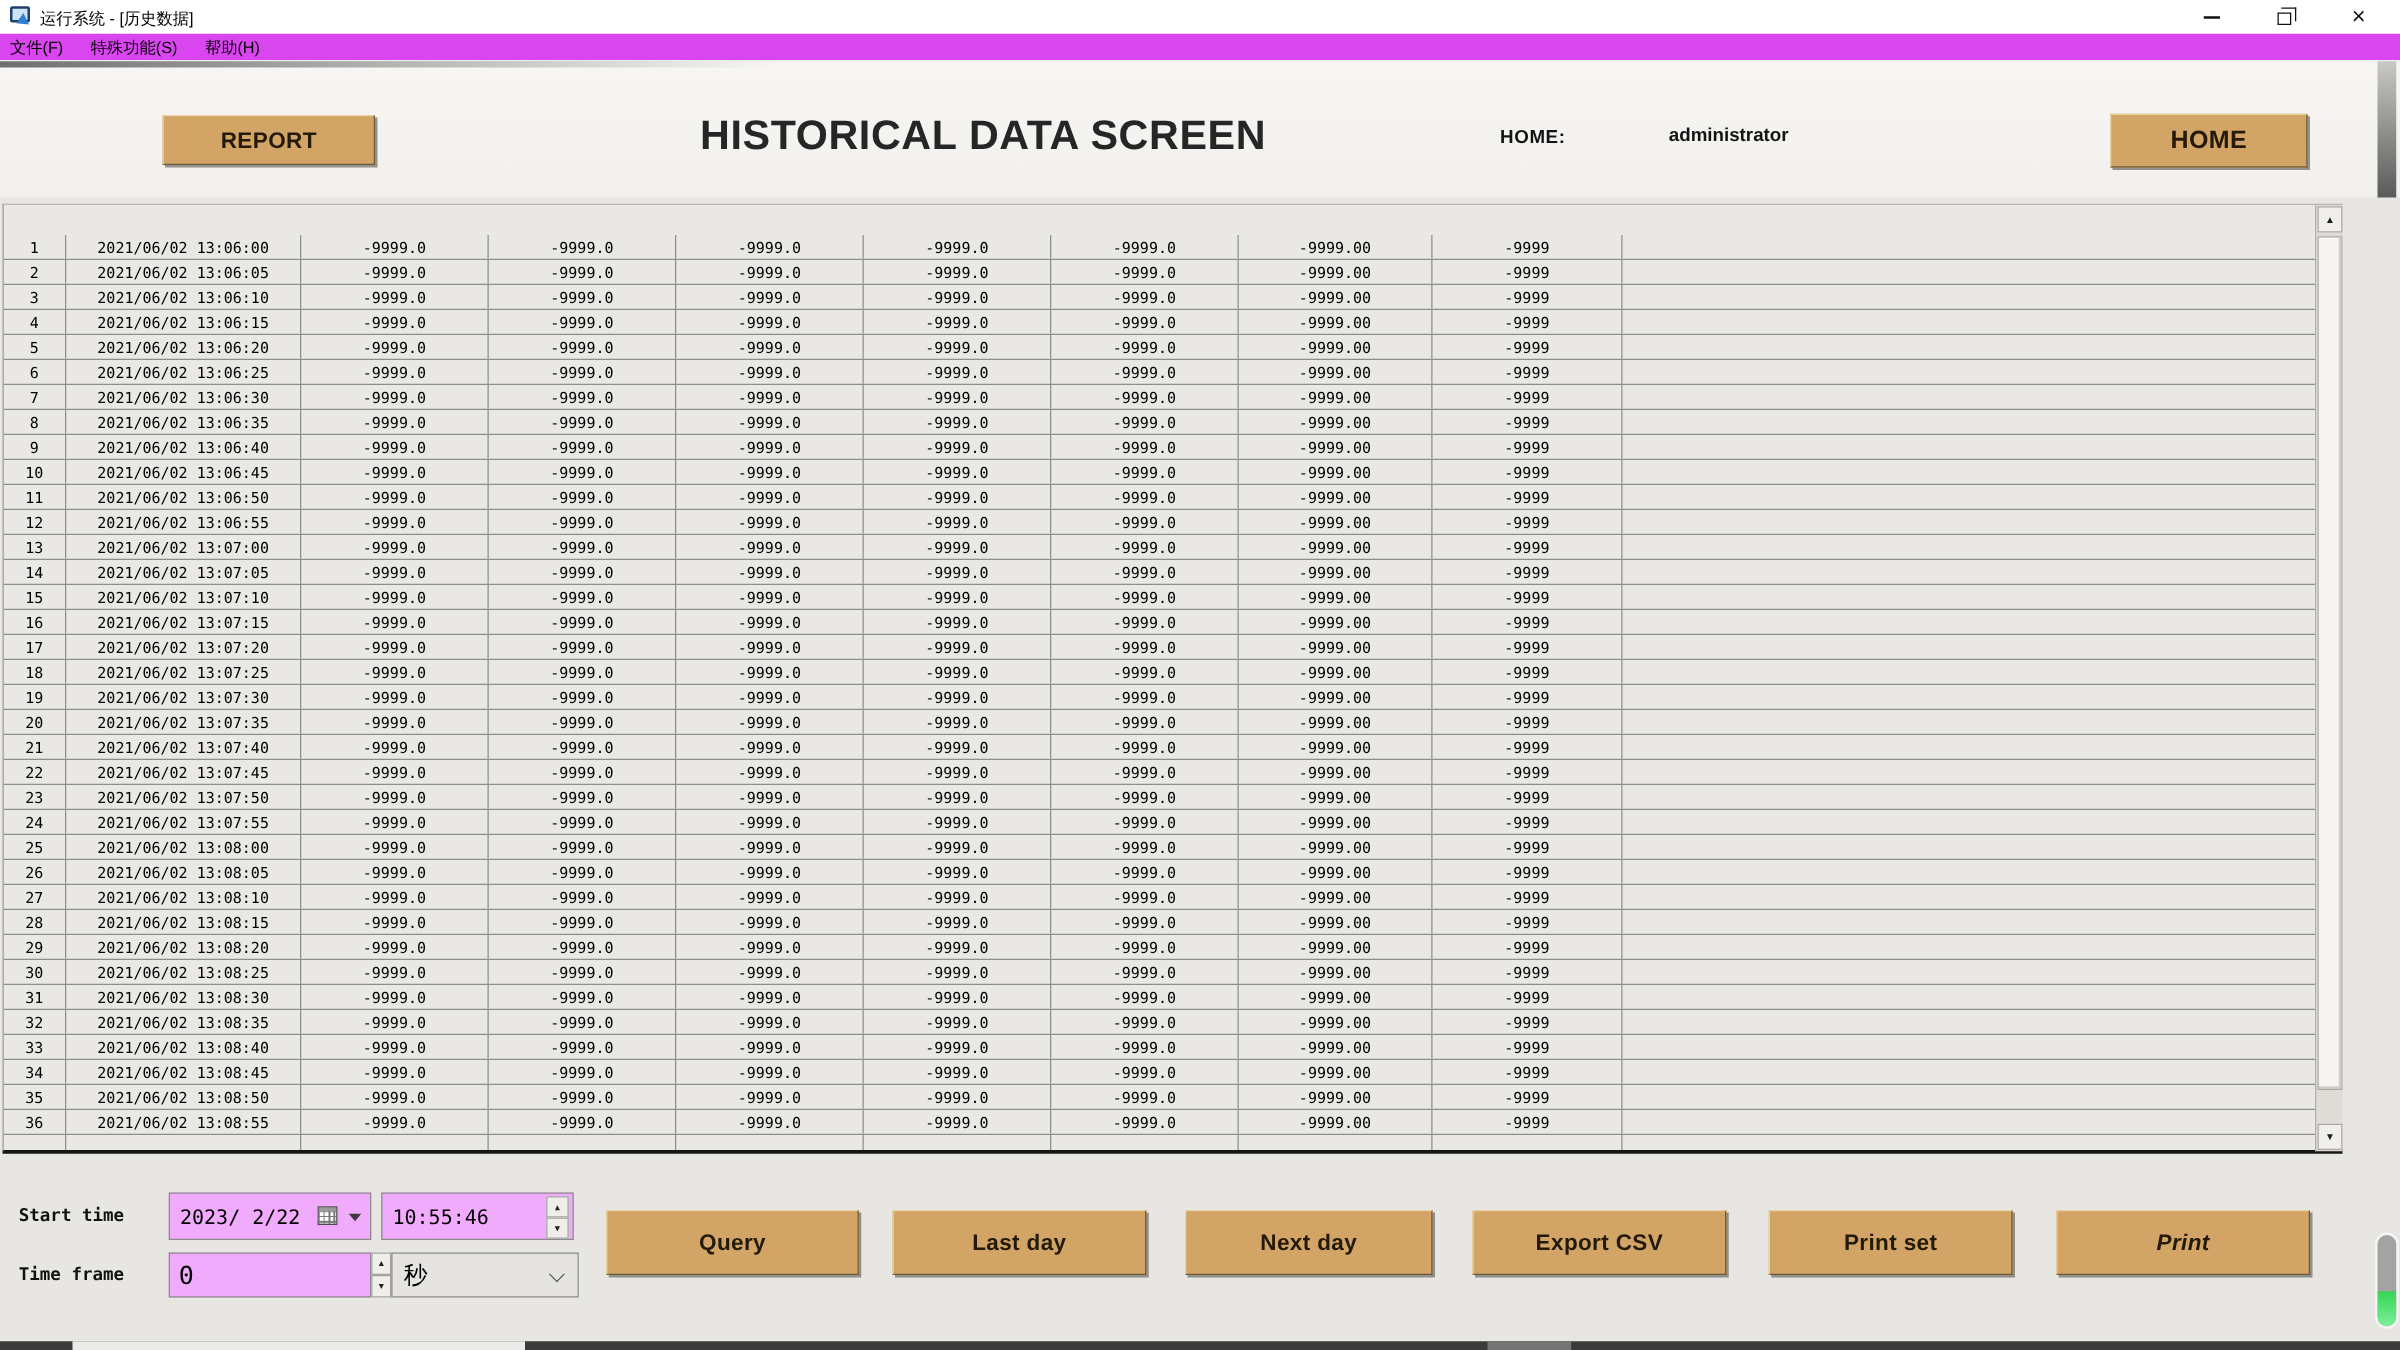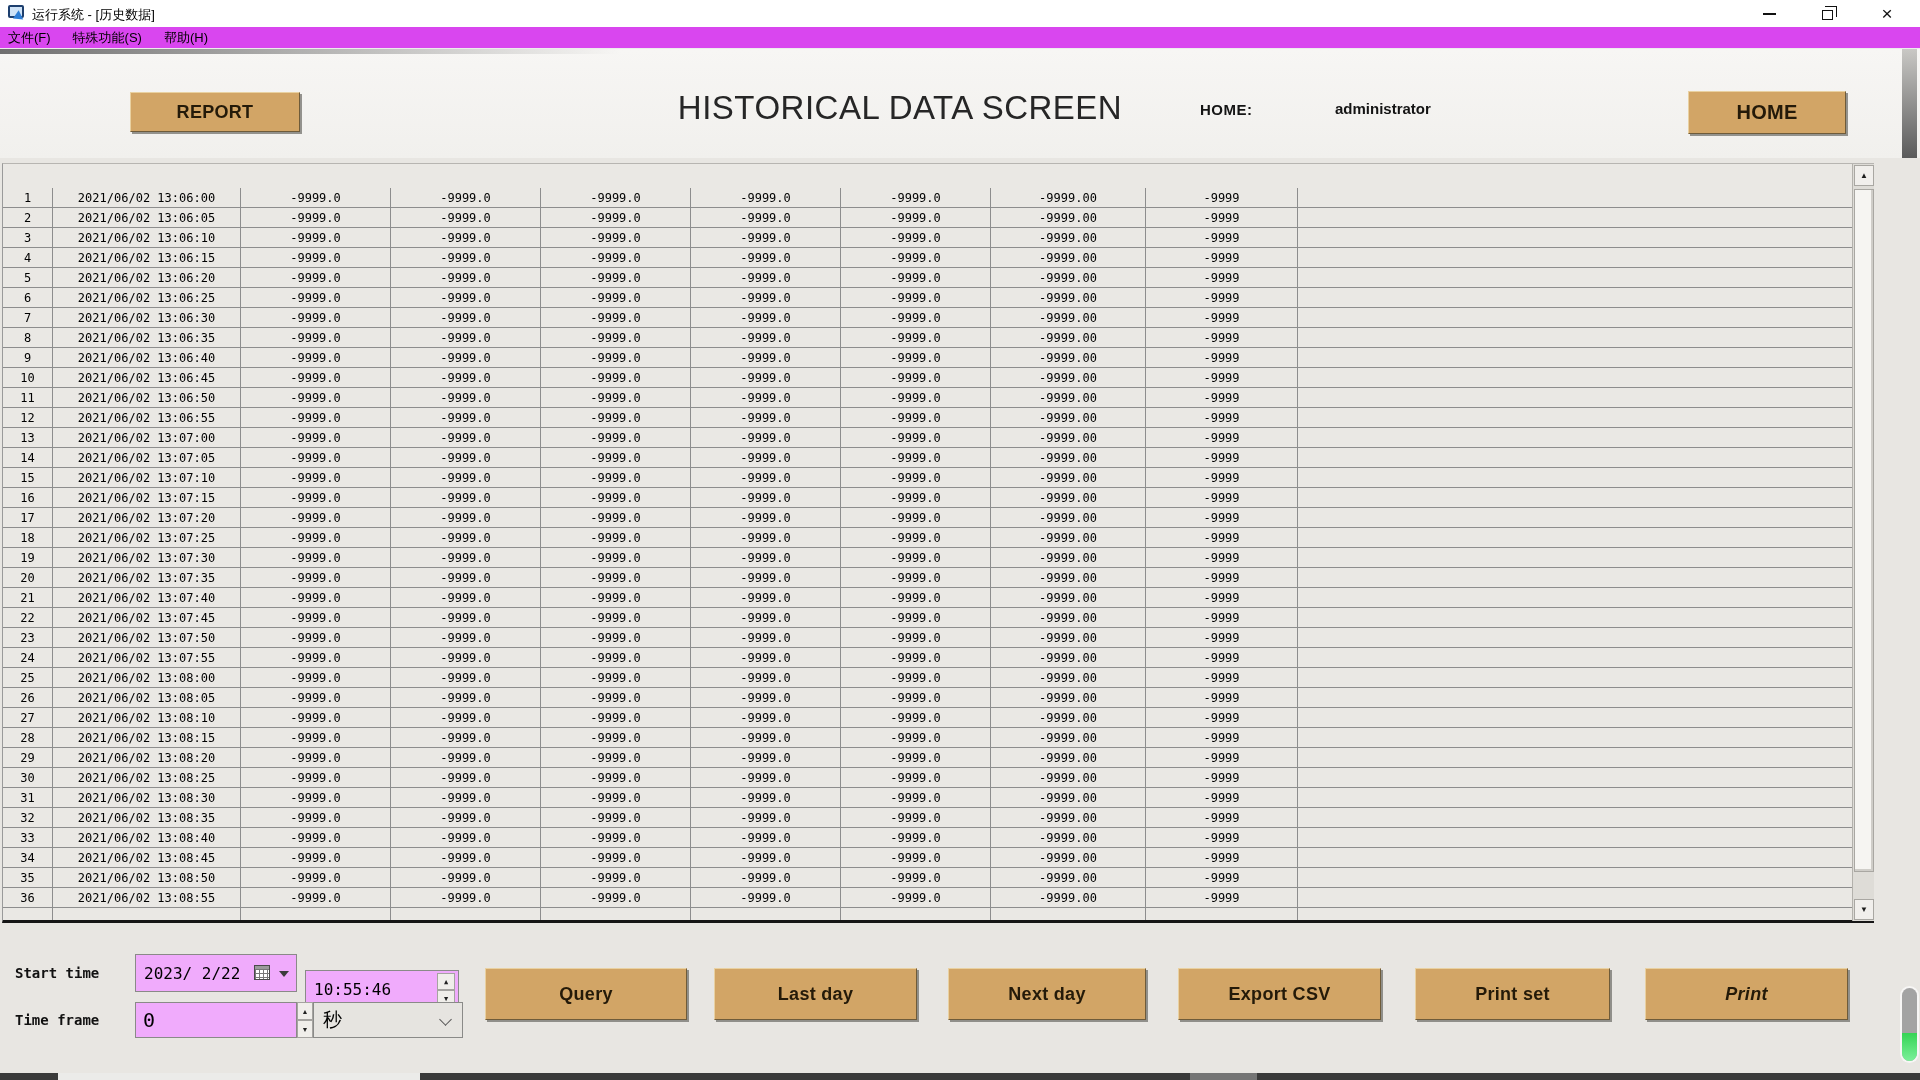--- a/index.html
+++ b/index.html
@@ -26,21 +26,21 @@
   .menubar { position:absolute; top:27px; left:0; width:1920px; height:22px; background:#d946ef; display:flex; align-items:center; padding-left:8px; border-bottom:1px solid #ececec; }
   .menu-item { font-size:13px; color:#000; padding:0 12px 0 0; margin-right:10px; }
 
   
   .band { position:absolute; top:49px; left:0; width:1920px; height:109px; background:linear-gradient(#f7f6f4,#f1f0ed);padding-left:25px; }
   .band-top-shade { position:absolute; top:0; left:0; width:620px; height:5px; background:linear-gradient(to right,#6f6f6f,rgba(243,242,239,0)); }
   .band-right-shade { position:absolute; top:0; right:3px; width:15px; height:109px; background:linear-gradient(to bottom,#c9c8c5,#5a5a5a); }
   .gold-btn { position:absolute; background:#d2a566; border:1px solid #6e5b3a; border-top-color:#e9d1a1; border-left-color:#e9d1a1; box-shadow:2px 2px 0 rgba(115,113,108,.75); color:#241a09; font-weight:bold; display:flex; align-items:center; justify-content:center; letter-spacing:.3px; cursor:default; }
   .report-btn { left:130px; top:43px; width:170px; height:40px; font-size:18px; }
   .home-btn   { left:1688px; top:42px; width:158px; height:43px; font-size:20px; }
-  .big-title { position:absolute; left:560px; top:40px; width:680px; text-align:center; font-size:33px; font-weight:400; color:#262626; letter-spacing:.5px; }
+  .big-title { position:absolute; left:560px; top:40px; width:680px; text-align:left; font-size:33px; font-weight:700; color:#262626; letter-spacing:.5px; }
   .user-label { position:absolute; left:1200px; top:52px; font-size:15px; font-weight:bold; color:#141414; letter-spacing:.5px; }
   .user-value { position:absolute; left:1335px; top:51px; font-size:15px; font-weight:bold; color:#141414; }
 
   
   .table-area { position:absolute; left:2px; top:163px; width:1872px; height:760px; background:#eae8e4; border-left:1px solid #9a9a9a; border-top:1px solid #b7b5b1; border-bottom:3px solid #161616; }
   .thead { position:absolute; top:0; left:0; right:22px; height:24px; background:#7e7e7e; display:flex; }
   .thead .hcell { display:flex; align-items:center; justify-content:center; color:#ffffff; font-family:"DejaVu Sans Mono", monospace; font-size:12px; border-right:1px solid #a9a9a9; white-space:nowrap; overflow:hidden; }
   .tbody { position:absolute; top:24px; left:0; right:22px; bottom:0; overflow:hidden; }
   .trow { display:flex; height:20px; border-bottom:1px solid #8d8d8d; }
   .trow-filler { display:flex; height:13px; }
@@ -55,21 +55,21 @@
   .sb-btn { position:absolute; left:1px; width:20px; height:21px; background:#f1efec; border:1px solid #a9a7a2; display:flex; align-items:center; justify-content:center; font-size:8px; color:#1c1c1c; }
   .sb-up { top:1px; } .sb-down { bottom:1px; }
   .sb-thumb { position:absolute; left:1px; top:25px; width:20px; height:683px; background:#f6f5f2; border:1px solid #a9a7a2; box-shadow:inset -2px -2px 0 #cfcdc8; }
 
   
   .ctl-label { position:absolute; font-family:"DejaVu Sans Mono", monospace; font-size:14px; color:#111;font-weight:bold; }
   .start-time-label { left:15px; top:965px; }
   .time-frame-label { left:15px; top:1012px; }
   .field { position:absolute; background:#f0abfc; border:1px solid #8a8a88; display:flex; align-items:center; font-family:"DejaVu Sans Mono", monospace; color:#000; }
   .date-field { left:135px; top:954px; width:162px; height:38px; font-size:16px; padding-left:8px; }
-  .time-field { left:305px; top:954px; width:154px; height:38px; font-size:16px; padding-left:8px;margin-top:16px; }
+  .time-field { left:305px; top:954px; width:154px; height:38px; font-size:16px; padding-left:8px; }
   .cal-icon { position:absolute; right:26px; top:10px; width:16px; height:15px; border:1px solid #4a4a4a; background:
       linear-gradient(#9a9a9a,#9a9a9a) 0 0/14px 3px no-repeat,
       repeating-linear-gradient(to right,#777 0 1px,transparent 1px 4px) 0 3px/14px 10px,
       repeating-linear-gradient(to bottom,#777 0 1px,transparent 1px 4px) 0 3px/14px 10px,#fff; }
   .dd-arrow { position:absolute; right:7px; top:16px; width:0; height:0; border-left:5px solid transparent; border-right:5px solid transparent; border-top:6px solid #3c3c3c; }
   .spin { position:absolute; display:flex; flex-direction:column; }
   .spin-btn { width:18px; height:17px; background:#f0eeea; border:1px solid #a5a3a0; display:flex; align-items:center; justify-content:center; font-size:7px; color:#222; }
   .time-spin { right:3px; top:2px; }
   .time-field .spin-btn { margin-bottom:0; }
   .num-field { left:135px; top:1002px; width:162px; height:36px; font-size:20px; padding-left:7px; }

